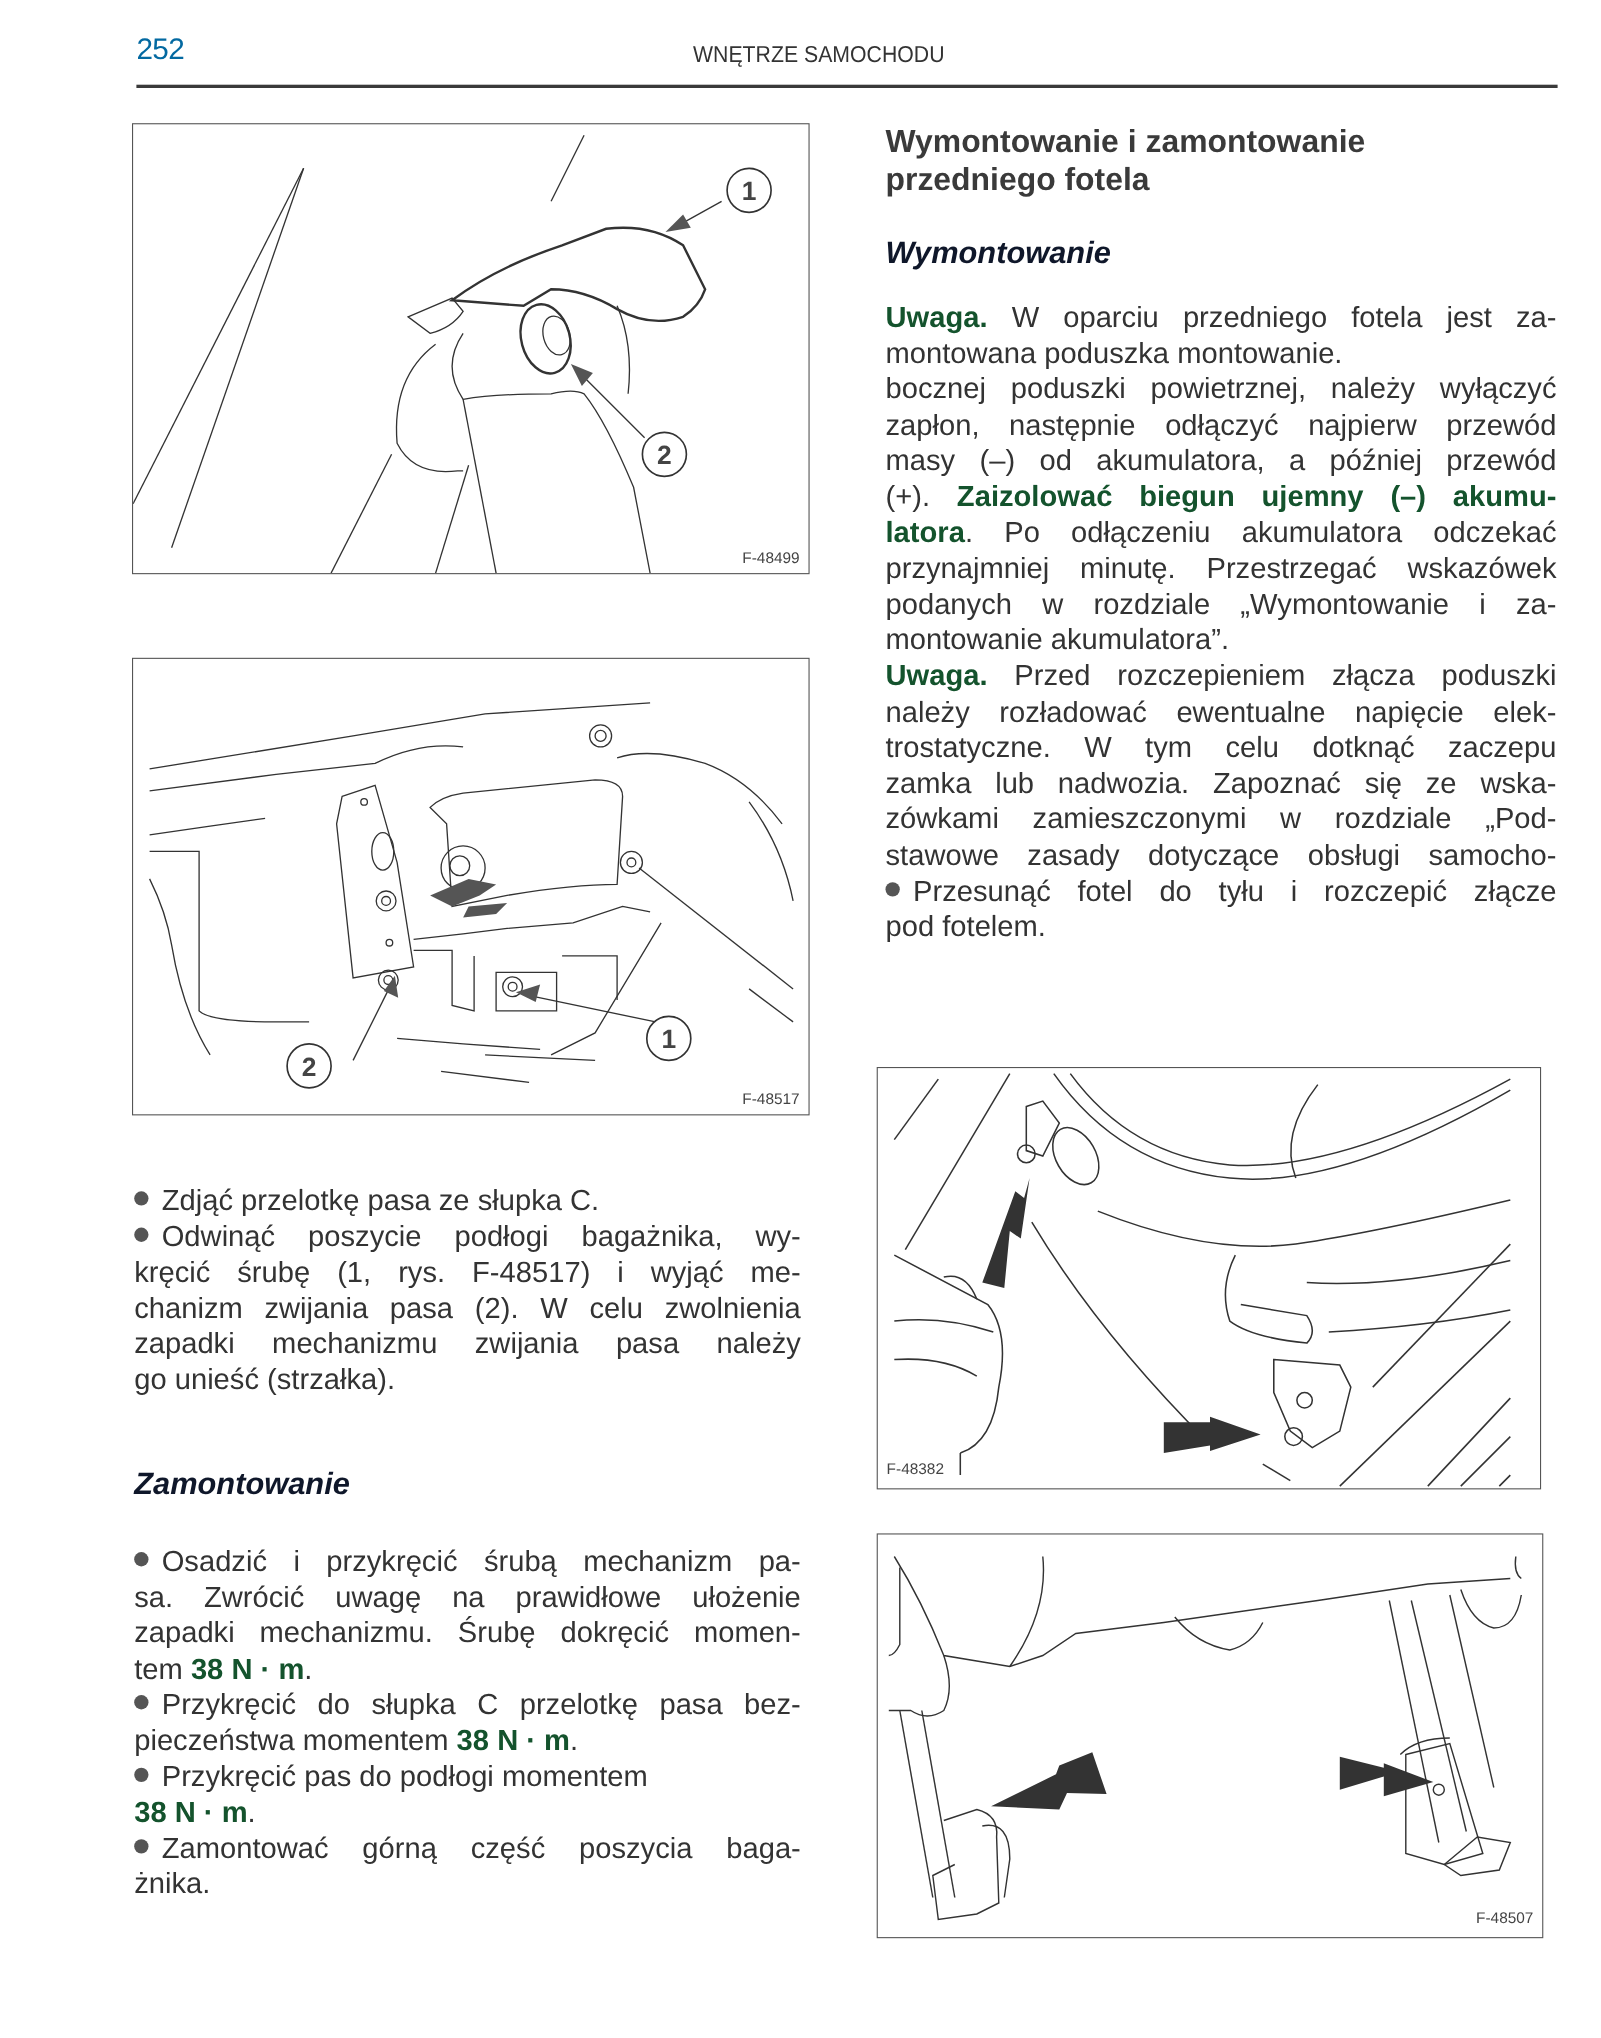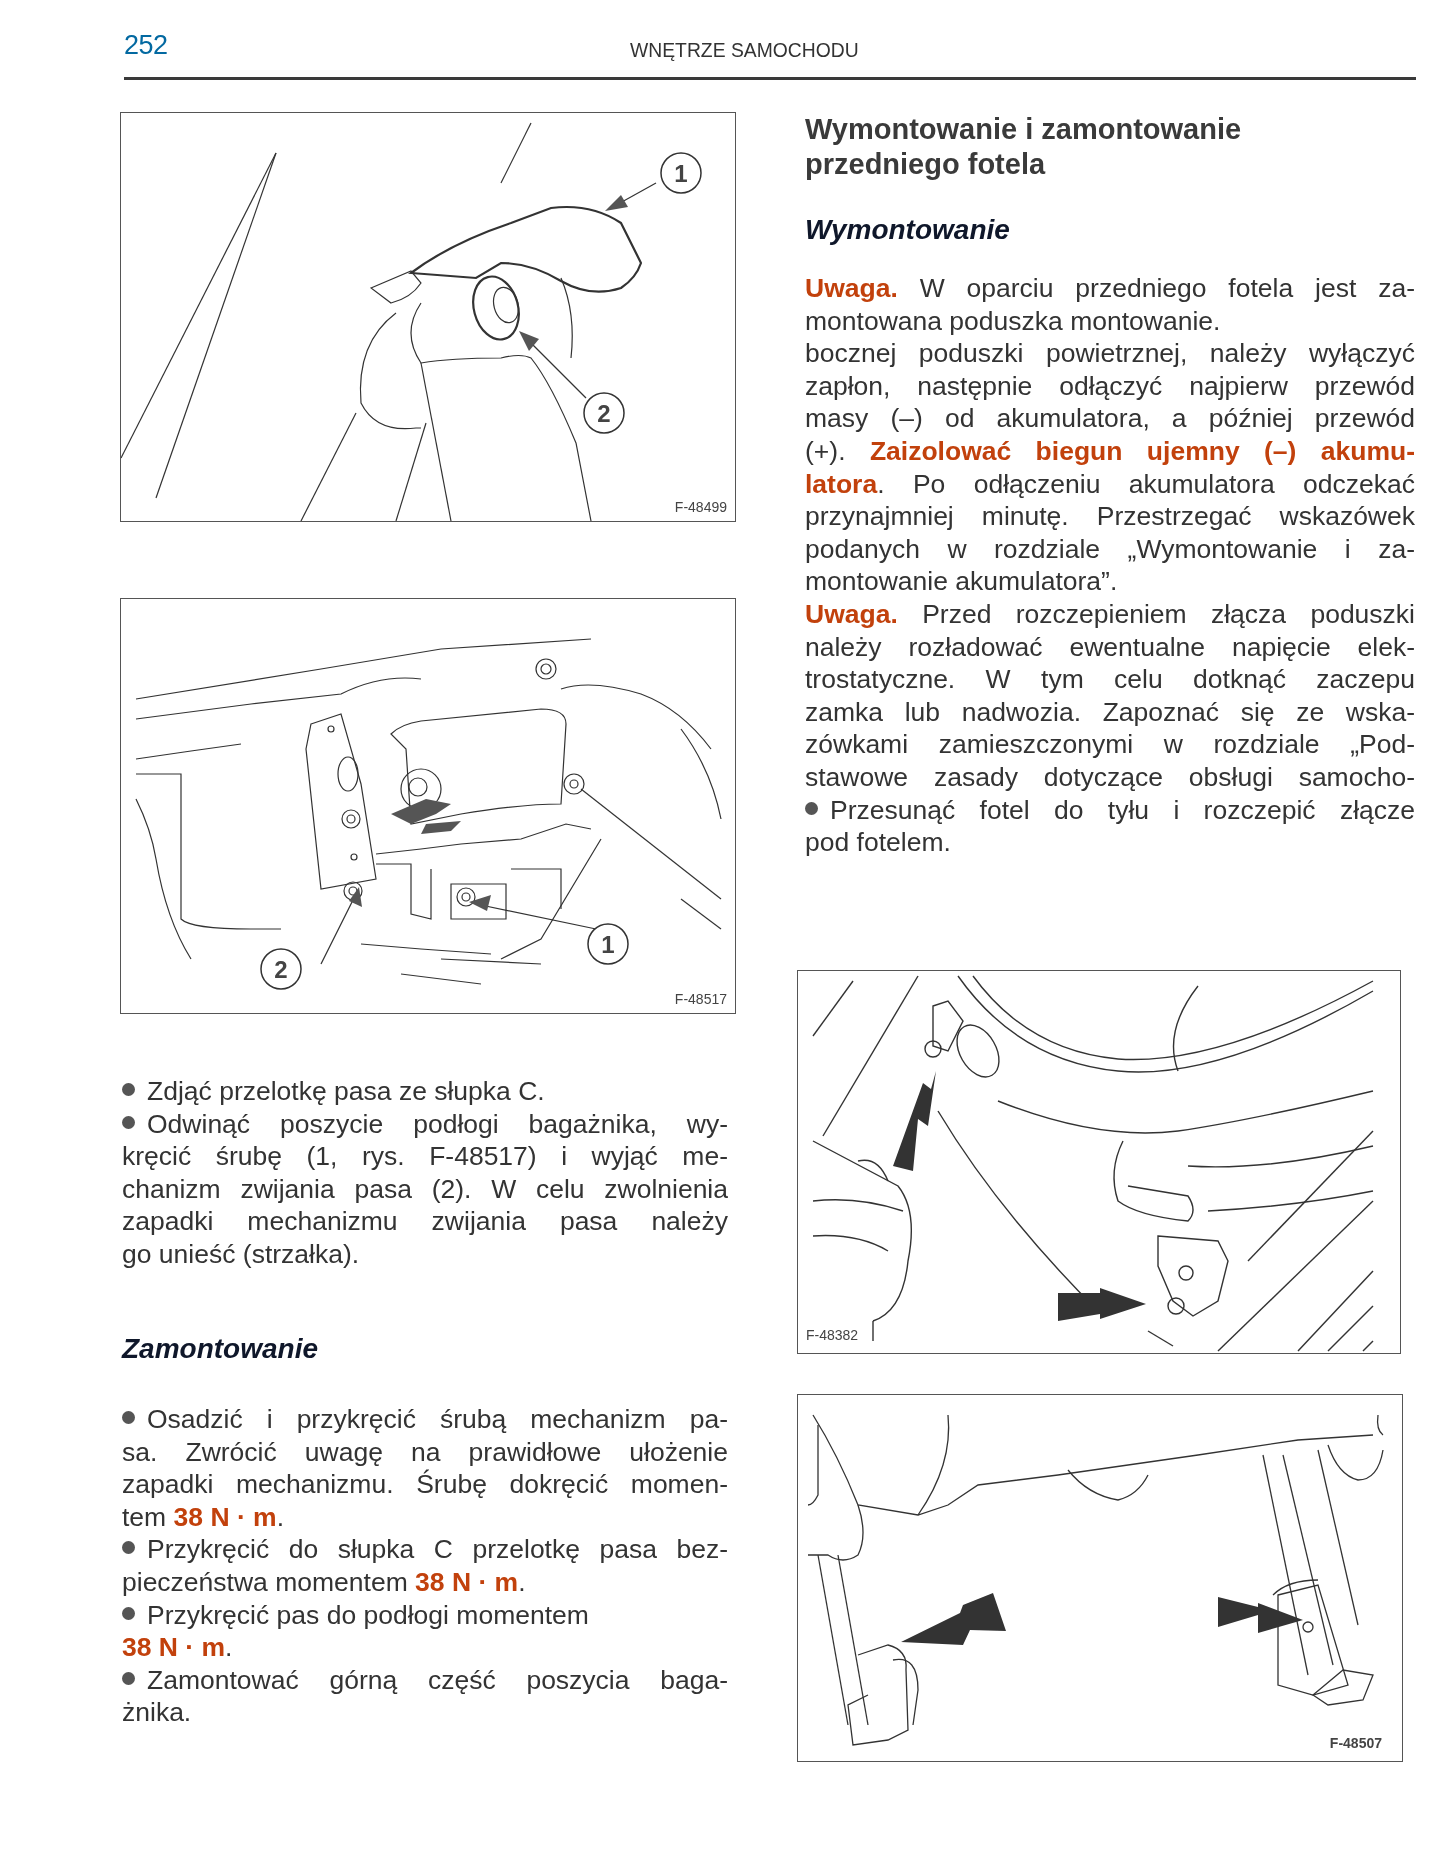--- a/index.html
+++ b/index.html
@@ -11,21 +11,21 @@
   .running-head { position: absolute; left: 630px; top: 38px; font-size: 21px; color: #333; transform: scaleX(0.92); transform-origin: left; }
   .head-rule { position: absolute; left: 124px; top: 77px; width: 1292px; height: 3px; background: #3a3a3a; }
 
   .figure { position: absolute; border: 1.5px solid #555; background: #fff; }
   .figure svg { position: absolute; left: 0; top: 0; width: 100%; height: 100%; }
   .fig-label { position: absolute; font-size: 14px; color: #444; }
 
   .text-block { position: absolute; font-size: 26.5px; line-height: 32.6px; color: #333; text-align: justify; }
   .text-block .line { display: block; text-align: justify; text-align-last: justify; white-space: nowrap; }
   .text-block .line.last { text-align-last: left; }
-  .bold { font-weight: bold; color: #c2410c; margin-top: 15px; }
+  .bold { font-weight: bold; color: #14532d; margin-top: 15px; }
   .bullet { display: inline-block; width: 13px; height: 13px; border-radius: 50%; background: #555; margin-right: 12px; vertical-align: 4px; }
 
   .section-title { position: absolute; font-size: 29px; font-weight: bold; color: #3a3a3a; line-height: 35px; }
   .subsection-title { position: absolute; font-size: 28px; font-weight: bold; font-style: italic; color: #0f172a; }
 </style>
 </head>
 <body>
 
 <div class="page-number">252</div>
 <div class="running-head">WNĘTRZE SAMOCHODU</div>
@@ -193,21 +193,21 @@
       <path d="M515 300 L 545 275 L 575 280 L 565 305 L 530 310 Z"></path>
       <path d="M475 200 Q 490 185 520 185"></path>
     </g>
     <g>
       <polygon points="208,236 195,198 165,210 162,218 103,247 165,250 172,235" fill="#333"></polygon>
     </g>
     <g>
       <polygon points="420,202 420,232 460,220 460,238 505,225 460,208 460,212" fill="#333"></polygon>
     </g>
   </svg>
-  <div class="fig-label" style="right:20px; bottom:10px;font-weight:bold;">F-48507</div>
+  <div class="fig-label" style="right:8px; bottom:10px;">F-48507</div>
 </div>
 
 <div class="section-title" style="left:805px; top:112px;">
   <div>Wymontowanie i zamontowanie</div>
   <div>przedniego fotela</div>
 </div>
 <div class="subsection-title" style="left:805px; top:214px;">Wymontowanie</div>
 
 <div class="text-block" id="right-body" style="left:805px; top:272px; width:610px;">
     <span class="line"><span class="bold">Uwaga.</span><span> W oparciu przedniego fotela jest za-</span></span>

